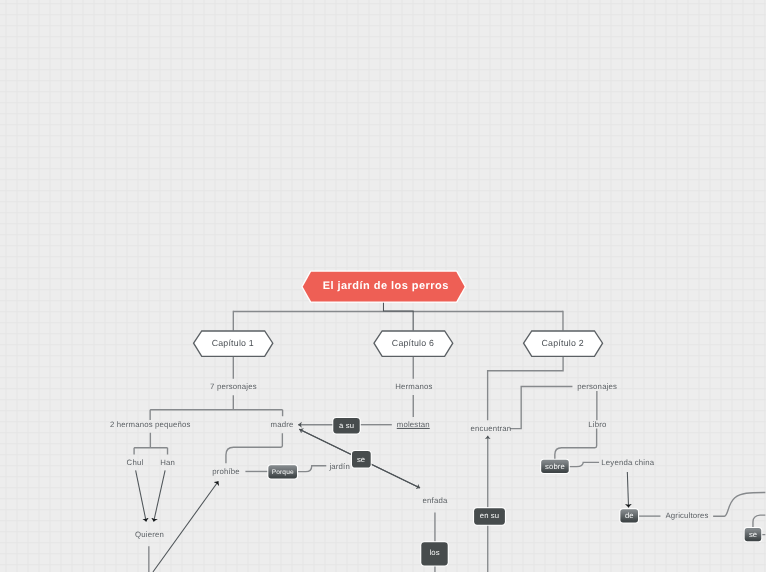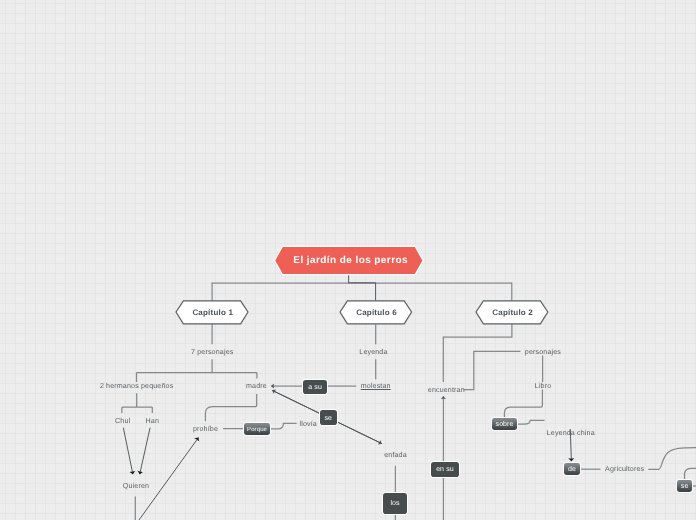--- a/index.html
+++ b/index.html
@@ -11,21 +11,21 @@
   #canvas{position:absolute;left:0;top:0;width:696px;height:520px;
     background-color:#ededed;
     background-image:linear-gradient(to right, #e5e5e5 1px, transparent 1px),
                      linear-gradient(to bottom, #e5e5e5 1px, transparent 1px);
     background-size:10px 10px;
     background-position:5px 3px;}
   #stage{position:absolute;left:0;top:0;width:696px;height:520px;}
   #stage>svg{position:absolute;left:0;top:0;}
   .lbl{position:absolute;white-space:nowrap;font-size:7.1px;color:#5a5f63;
        height:15px;line-height:15px;letter-spacing:0.15px;transform:translateZ(0);}
-  .hexlbl{position:absolute;white-space:nowrap;font-size:8px;font-weight:bold;
+  .hexlbl{position:absolute;white-space:nowrap;font-size:8px;font-weight:normal;
        color:#4b5055;line-height:1;letter-spacing:0.2px;transform:translateZ(0);}
   .rootlbl{position:absolute;white-space:nowrap;font-size:10px;font-weight:bold;
        color:#ffffff;line-height:1;letter-spacing:0.42px;transform:translateZ(0);}
   .chip{position:absolute;border-radius:2.2px;color:#fbfcfc;display:flex;
        align-items:center;justify-content:center;font-size:7px;line-height:10px;
        box-sizing:border-box;padding-top:2px;
        box-shadow:0 0 0 1px rgba(255,255,255,1);letter-spacing:0.1px;
        transform:translateZ(0);}
   .chip.flat{background:#474c4d;border-radius:2.8px;}
   .chip.grad{background:linear-gradient(#848a8d 0%,#7c8184 18%,#414749 88%,#3e4446 100%);font-size:7px;
@@ -105,34 +105,34 @@
   <path d="M340,312 L347.4,300.9 H404.2 L411.6,312 L404.2,323.9 H347.4 Z" fill="#ffffff" stroke="#5b6064" stroke-width="1.2" stroke-linejoin="miter"></path>
   <path d="M476,312 L483.4,300.9 H540.4 L547.8,312 L540.4,323.9 H483.4 Z" fill="#ffffff" stroke="#5b6064" stroke-width="1.2" stroke-linejoin="miter"></path>
 </svg>
 
 <div class="rootlbl" style="left:293.3px;top:255.5px;">El jardín de los perros</div>
 <div class="hexlbl" style="left:192.4px;top:308.6px;">Capítulo 1</div>
 <div class="hexlbl" style="left:356.2px;top:308.6px;">Capítulo 6</div>
 <div class="hexlbl" style="left:492.3px;top:308.6px;">Capítulo 2</div>
 
 <div class="lbl" style="left:191.0px;top:344.6px;">7 personajes</div>
-<div class="lbl" style="left:359.3px;top:344.6px;">Leyenda</div>
+<div class="lbl" style="left:359.3px;top:344.6px;">Hermanos</div>
 <div class="lbl" style="left:99.9px;top:379.2px;">2 hermanos pequeños</div>
 <div class="lbl" style="left:246.0px;top:379.2px;">madre</div>
 <div class="lbl" style="left:360.7px;top:379.2px;text-decoration:underline;">molestan</div>
 <div class="lbl" style="left:115.1px;top:413.7px;">Chul</div>
 <div class="lbl" style="left:145.6px;top:413.7px;">Han</div>
 <div class="lbl" style="left:192.9px;top:421.5px;">prohíbe</div>
-<div class="lbl" style="left:299.5px;top:416.5px;">llovía</div>
+<div class="lbl" style="left:299.5px;top:416.5px;">jardín</div>
 <div class="lbl" style="left:122.8px;top:478.6px;">Quieren</div>
 <div class="lbl" style="left:384.2px;top:448.2px;">enfada</div>
 <div class="lbl" style="left:427.8px;top:382.6px;">encuentran</div>
 <div class="lbl" style="left:524.8px;top:344.6px;">personajes</div>
 <div class="lbl" style="left:534.8px;top:379.2px;">Libro</div>
-<div class="lbl" style="left:546.7px;top:413.7px;margin-top:12px;">Leyenda china</div>
+<div class="lbl" style="left:546.7px;top:413.7px;">Leyenda china</div>
 <div class="lbl" style="left:605.0px;top:462.0px;">Agricultores</div>
 
 <div class="chip flat" style="left:303px;top:379.9px;width:24.2px;height:14.5px;">a su</div>
 <div class="chip flat" style="left:319.5px;top:410.1px;width:17.5px;height:14.9px;">se</div>
 <div class="chip grad sm" style="left:243.9px;top:422.5px;width:26.3px;height:12.2px;">Porque</div>
 <div class="chip flat" style="left:431px;top:462.2px;width:27.9px;height:14.6px;">en su</div>
 <div class="chip flat" style="left:383px;top:492.6px;width:24px;height:21px;">los</div>
 <div class="chip grad" style="left:491.9px;top:417.8px;width:25.3px;height:12px;">sobre</div>
 <div class="chip grad" style="left:563.9px;top:462.8px;width:16.4px;height:12.3px;">de</div>
 <div class="chip grad" style="left:677.1px;top:479.8px;width:15px;height:12.7px;">se</div>

